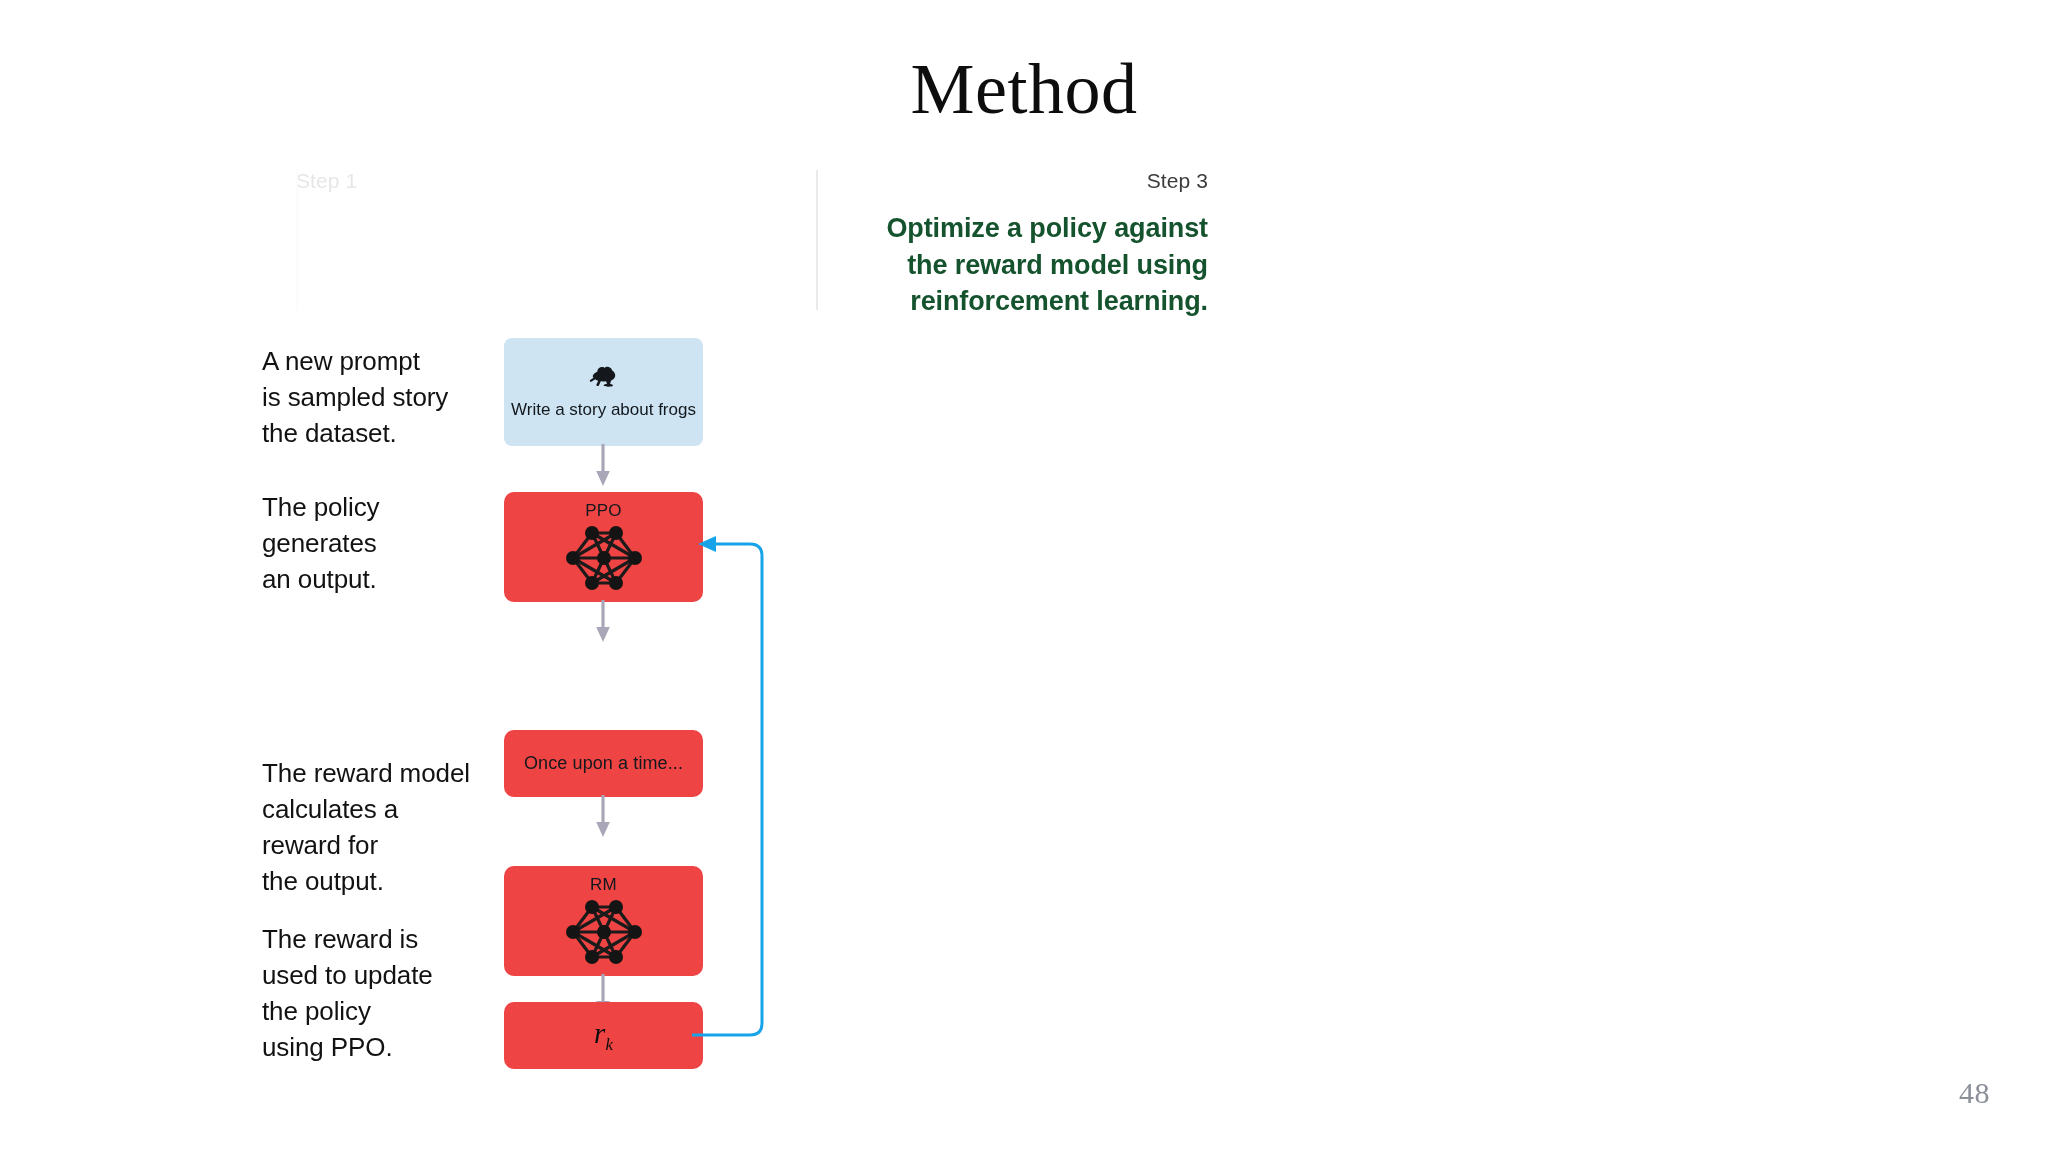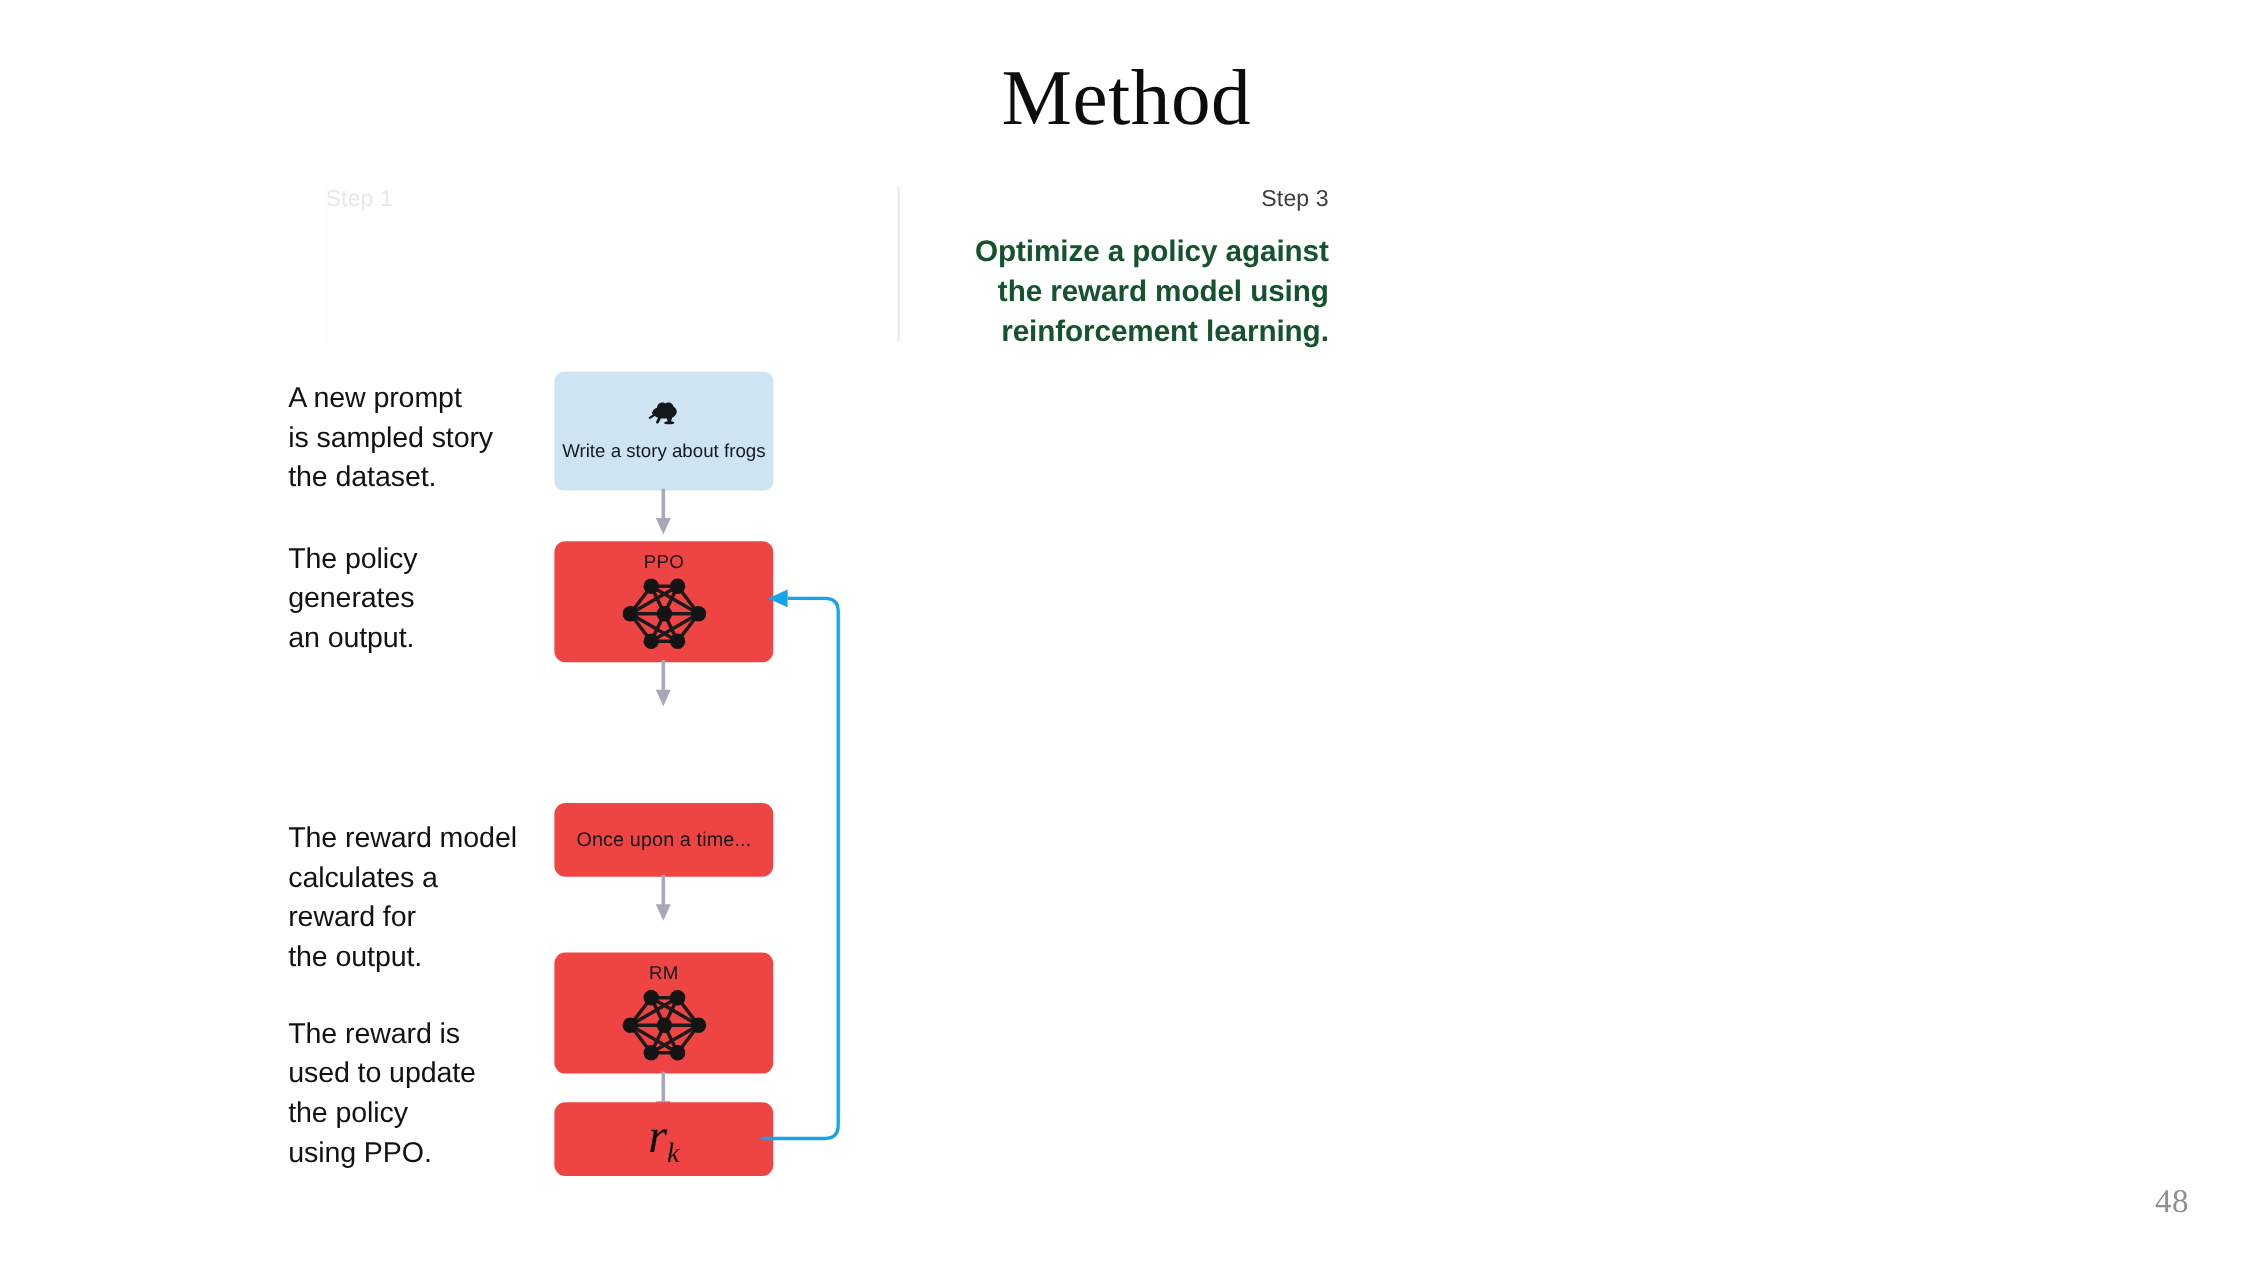--- a/index.html
+++ b/index.html
@@ -83,21 +83,21 @@
   .caption {
     position: absolute;
     font-size: 26px;
     line-height: 1.38;
     color: #121212;
     letter-spacing: -0.1px;
     white-space: pre-line;
   }
   .cap1 { left: 262px; top: 14px;  width: 240px; }
   .cap2 { left: 262px; top: 160px; width: 240px; }
-  .cap3 { left: 262px; top: 414px; width: 250px; }
+  .cap3 { left: 262px; top: 426px; width: 250px; }
   .cap4 { left: 262px; top: 592px; width: 250px; }
 
   .node {
     position: absolute;
     left: 504px;
     width: 199px;
     border-radius: 10px;
     background: #ef4444;
   }
   .node.prompt {
@@ -132,21 +132,21 @@
   .net-svg { display: block; margin: 0 auto; }
 
   .out-text {
     font-size: 18px;
     color: #13181d;
     letter-spacing: 0.1px;
   }
   .rk-text {
     font-family: "Liberation Serif", serif;
     font-style: italic;
-    font-size: 44px;
+    font-size: 29px;
     color: #0d0d0d;
   }
   .rk-text sub {
     font-size: 0.58em;
     font-style: italic;
   }
 
   .arrow { position: absolute; left: 589px; }
   .a1 { top: 114px; }
   .a2 { top: 270px; }

